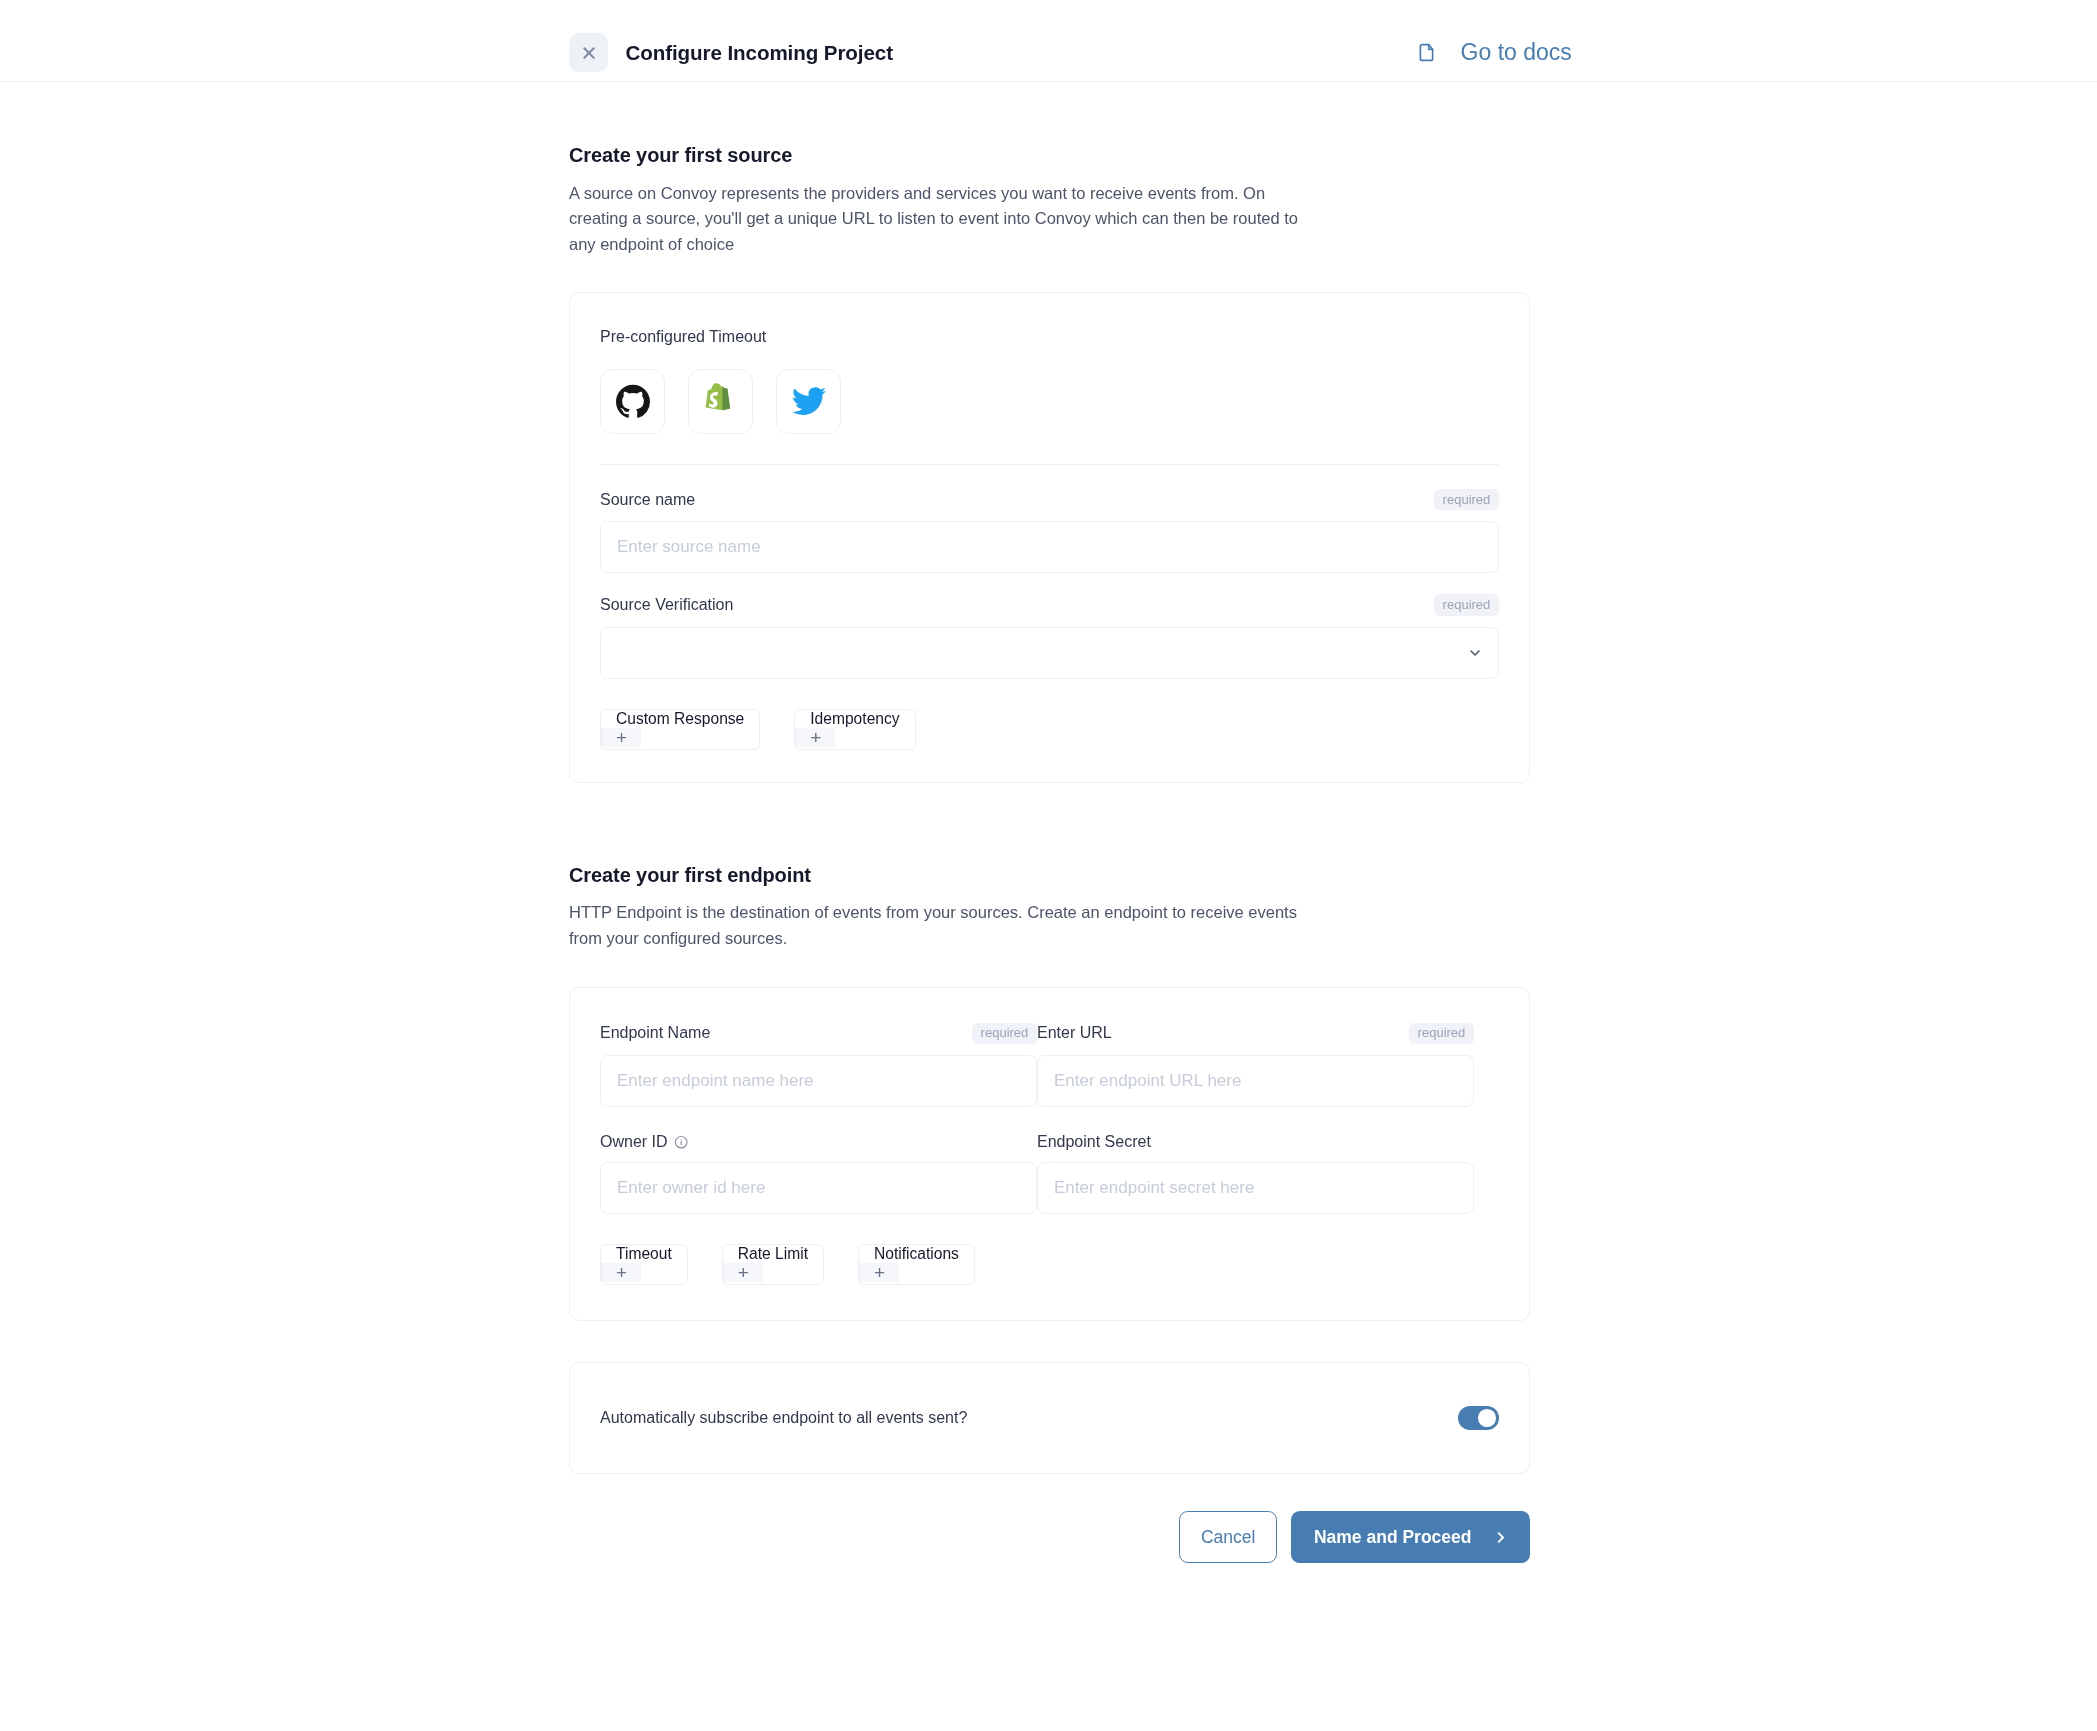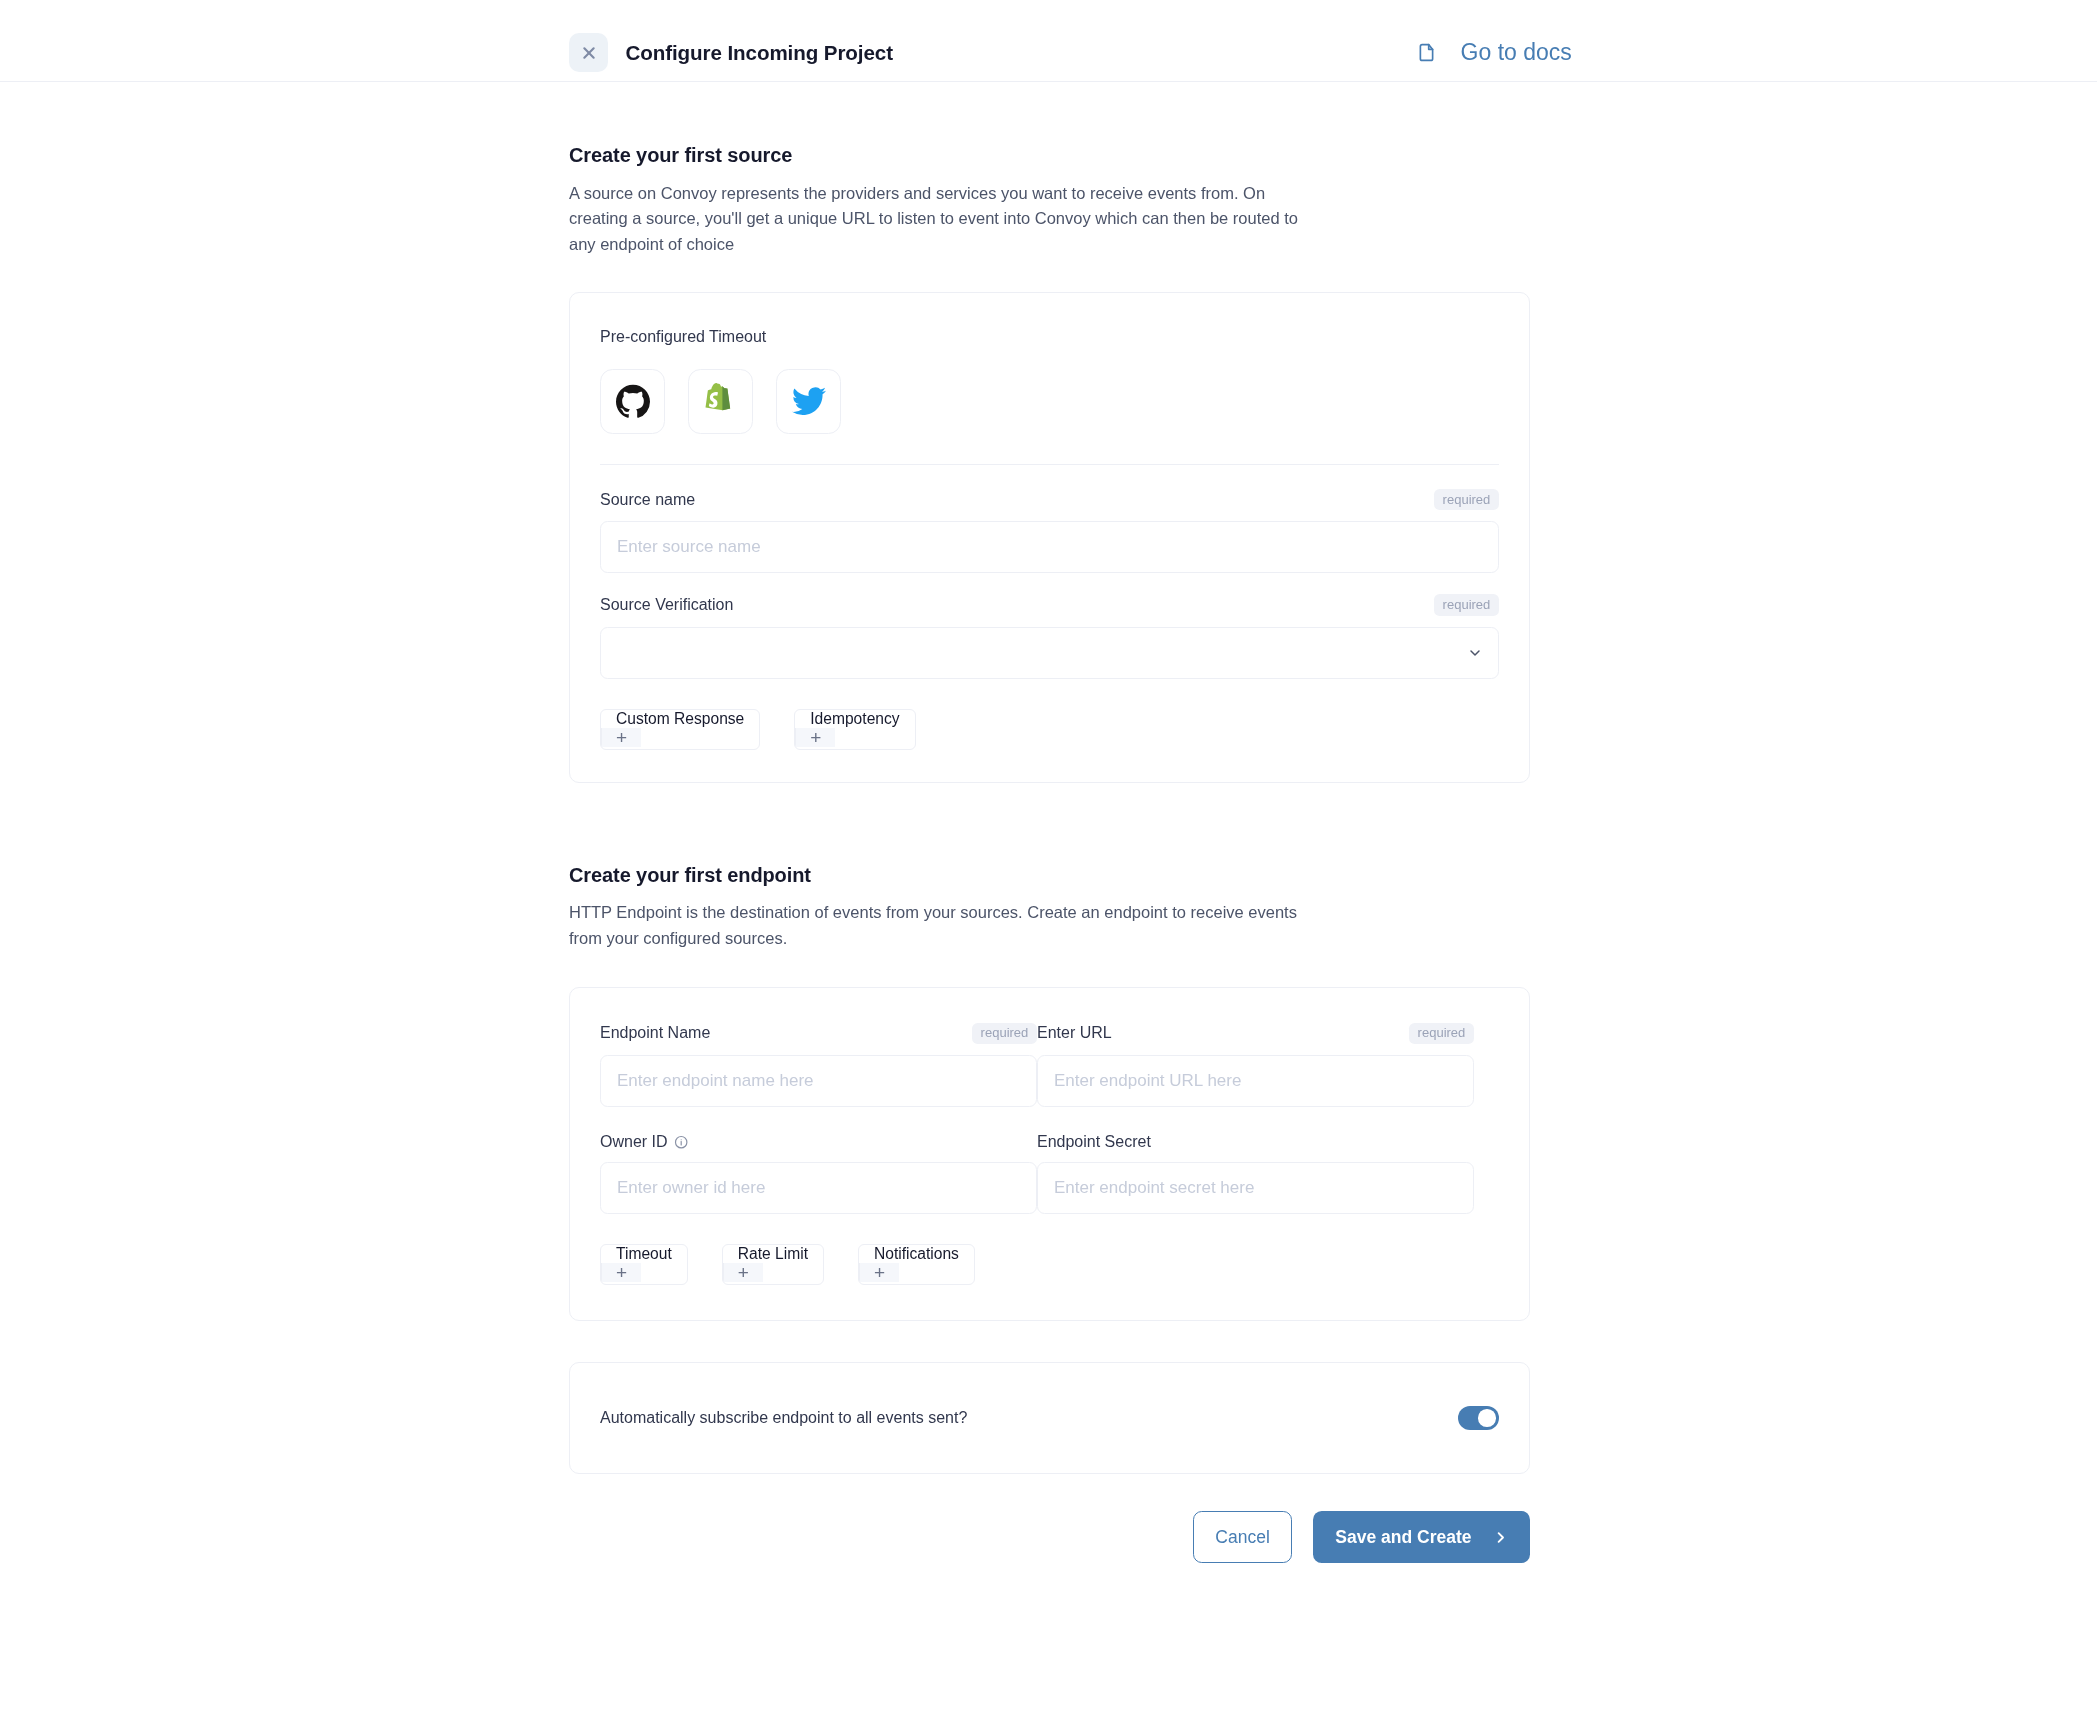--- a/index.html
+++ b/index.html
@@ -259,21 +259,21 @@
     height: 17.5px;
     border-radius: 50%;
     background: #ffffff;
   }
 
   
   .footer-row {
     display: flex;
     justify-content: flex-end;
     align-items: center;
-    gap: 21px;
+    gap: 14px;
   }
   .btn-cancel {
     height: 52px;
     min-width: 97px;
     padding: 0 21px;
     border: 1.2px solid #477DB3;
     border-radius: 8.7px;
     background: #ffffff;
     color: #477DB3;
     font-size: 17.5px;
@@ -491,21 +491,21 @@
       <span style="font-size:16px;color:#31374D;">Automatically subscribe endpoint to all events sent?</span>
       <div class="switch">
         <div class="knob"></div>
       </div>
     </div>
 
     <div style="height:37px"></div>
     <div class="footer-row">
       <button class="btn-cancel">Cancel</button>
       <button class="btn-primary">
-        <span>Save and Create</span>
+        <span>Name and Proceed</span>
         <span>
           <svg width="15" height="15" viewBox="0 0 24 24" fill="none" stroke="#ffffff" stroke-width="3" stroke-linecap="round" stroke-linejoin="round">
             <polyline points="9 5 16 12 9 19"></polyline>
           </svg>
         </span>
       </button>
     </div>
 
   </div>
 </div>

